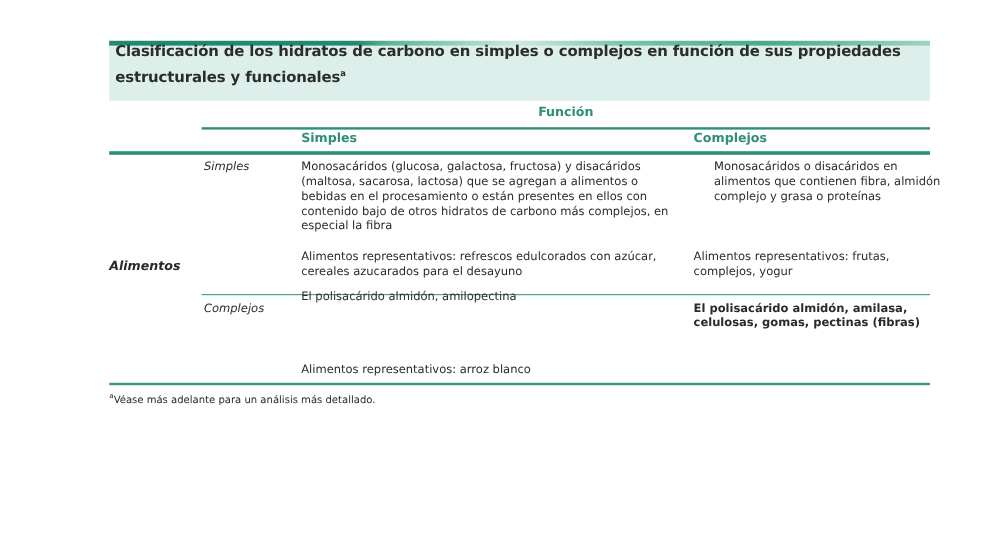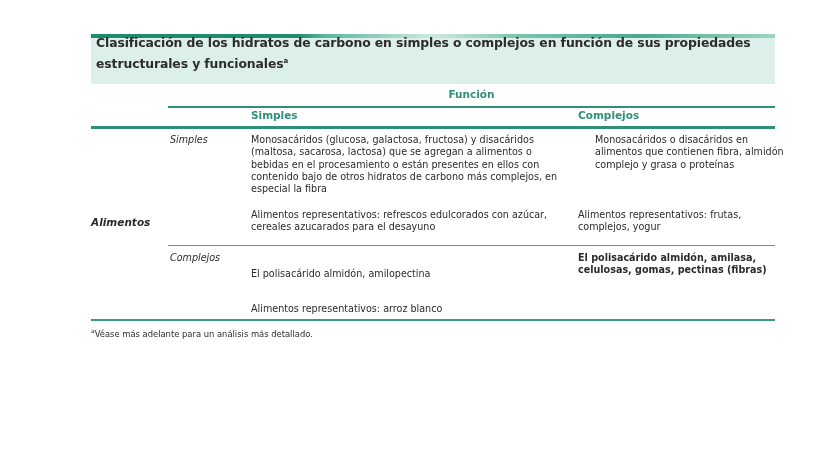--- a/index.html
+++ b/index.html
@@ -58,21 +58,21 @@
   <div class="cell" style="left:160px; top:100px; width:320px;">Monosacáridos (glucosa, galactosa, fructosa) y disacáridos (maltosa, sacarosa, lactosa) que se agregan a alimentos o bebidas en el procesamiento o están presentes en ellos con contenido bajo de otros hidratos de carbono más complejos, en especial la fibra</div>
   <div class="cell" style="left:160px; top:175px; width:300px;">Alimentos representativos: refrescos edulcorados con azúcar, cereales azucarados para el desayuno</div>
   <div class="cell" style="left:480px; top:100px; width:200px;margin-left:24px;">Monosacáridos o disacáridos en alimentos que contienen fibra, almidón complejo y grasa o proteínas</div>
   <div class="cell" style="left:487px; top:175px; width:200px;">Alimentos representativos: frutas, complejos, yogur</div>
 
   <div class="estructura">Alimentos</div>
 
   <div class="inner-rule"></div>
 
   <div class="cell italic" style="left:79px; top:218px;">Complejos</div>
-  <div class="cell" style="left:160px; top:234px; width:320px;">El polisacárido almidón, amilopectina</div>
+  <div class="cell" style="left:160px; top:208px; width:320px;">El polisacárido almidón, amilopectina</div>
   <div class="cell" style="left:160px; top:252px; width:320px;margin-top:17px;">Alimentos representativos: arroz blanco</div>
   <div class="cell" style="left:487px; top:218px; width:200px;font-weight:bold;">El polisacárido almidón, amilasa, celulosas, gomas, pectinas (fibras)</div>
 
   <div class="bottom-rule"></div>
 
   <div class="footnote">
     <sup>a</sup><span>Véase más adelante para un análisis más detallado.</span>
   </div>
 </div>
 

